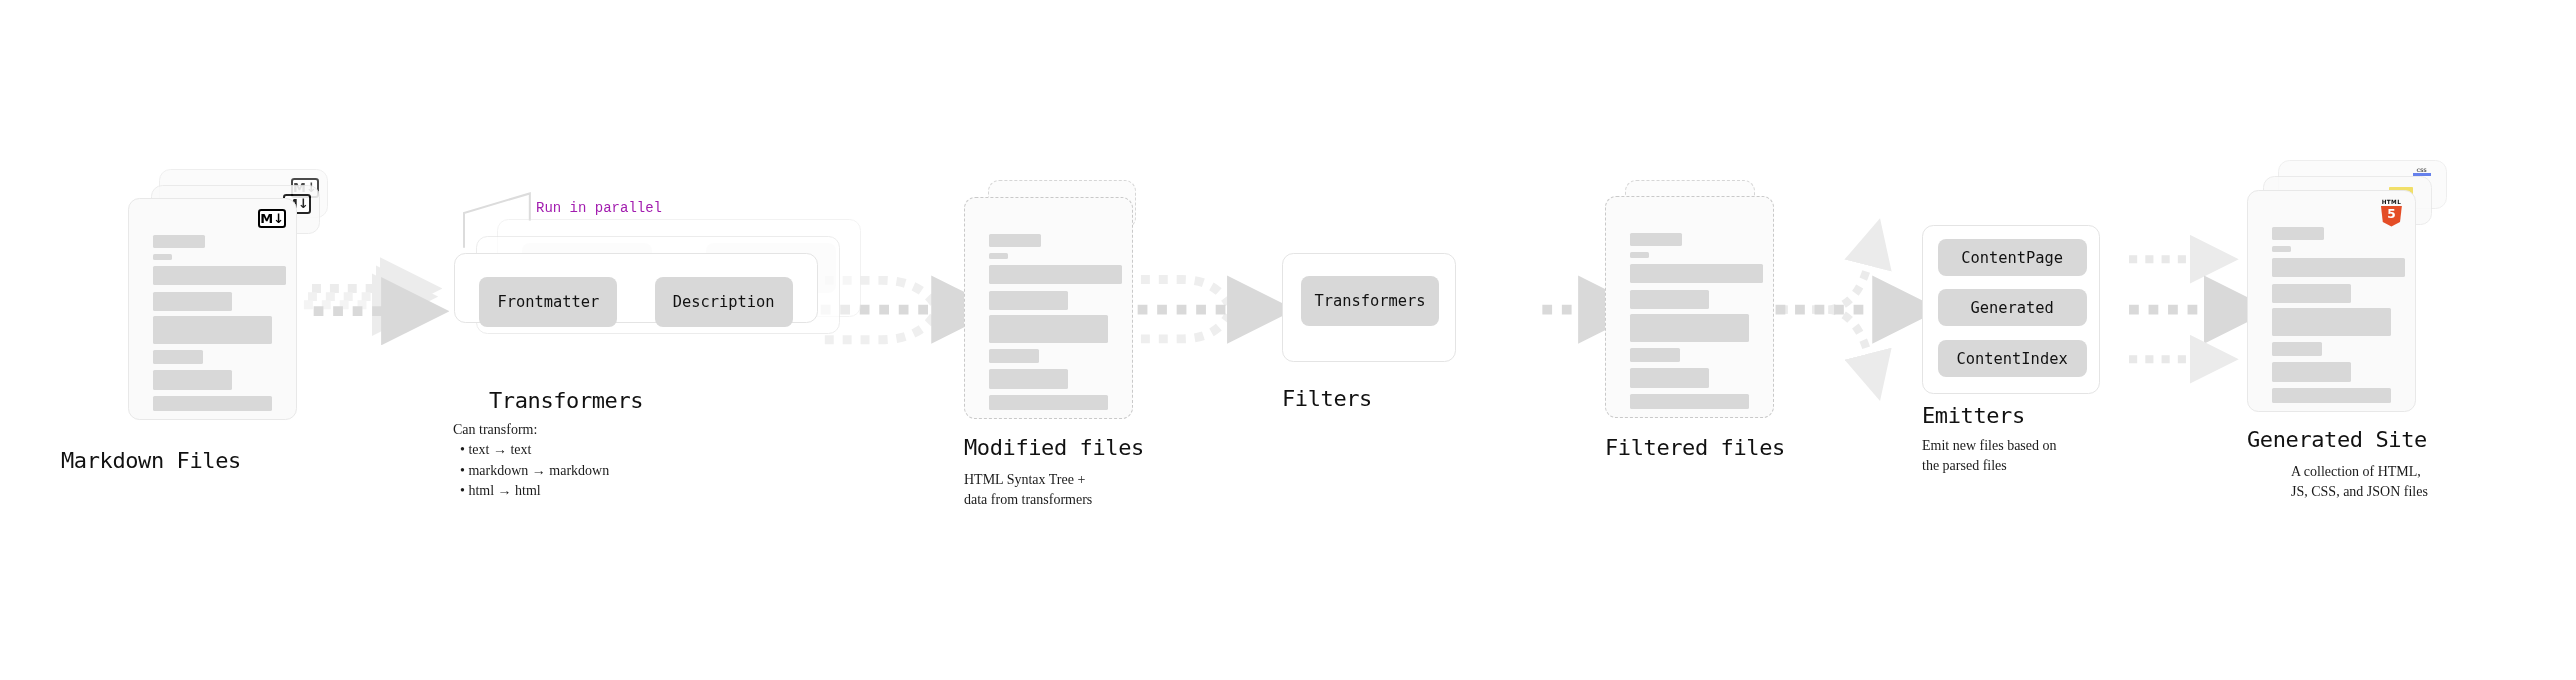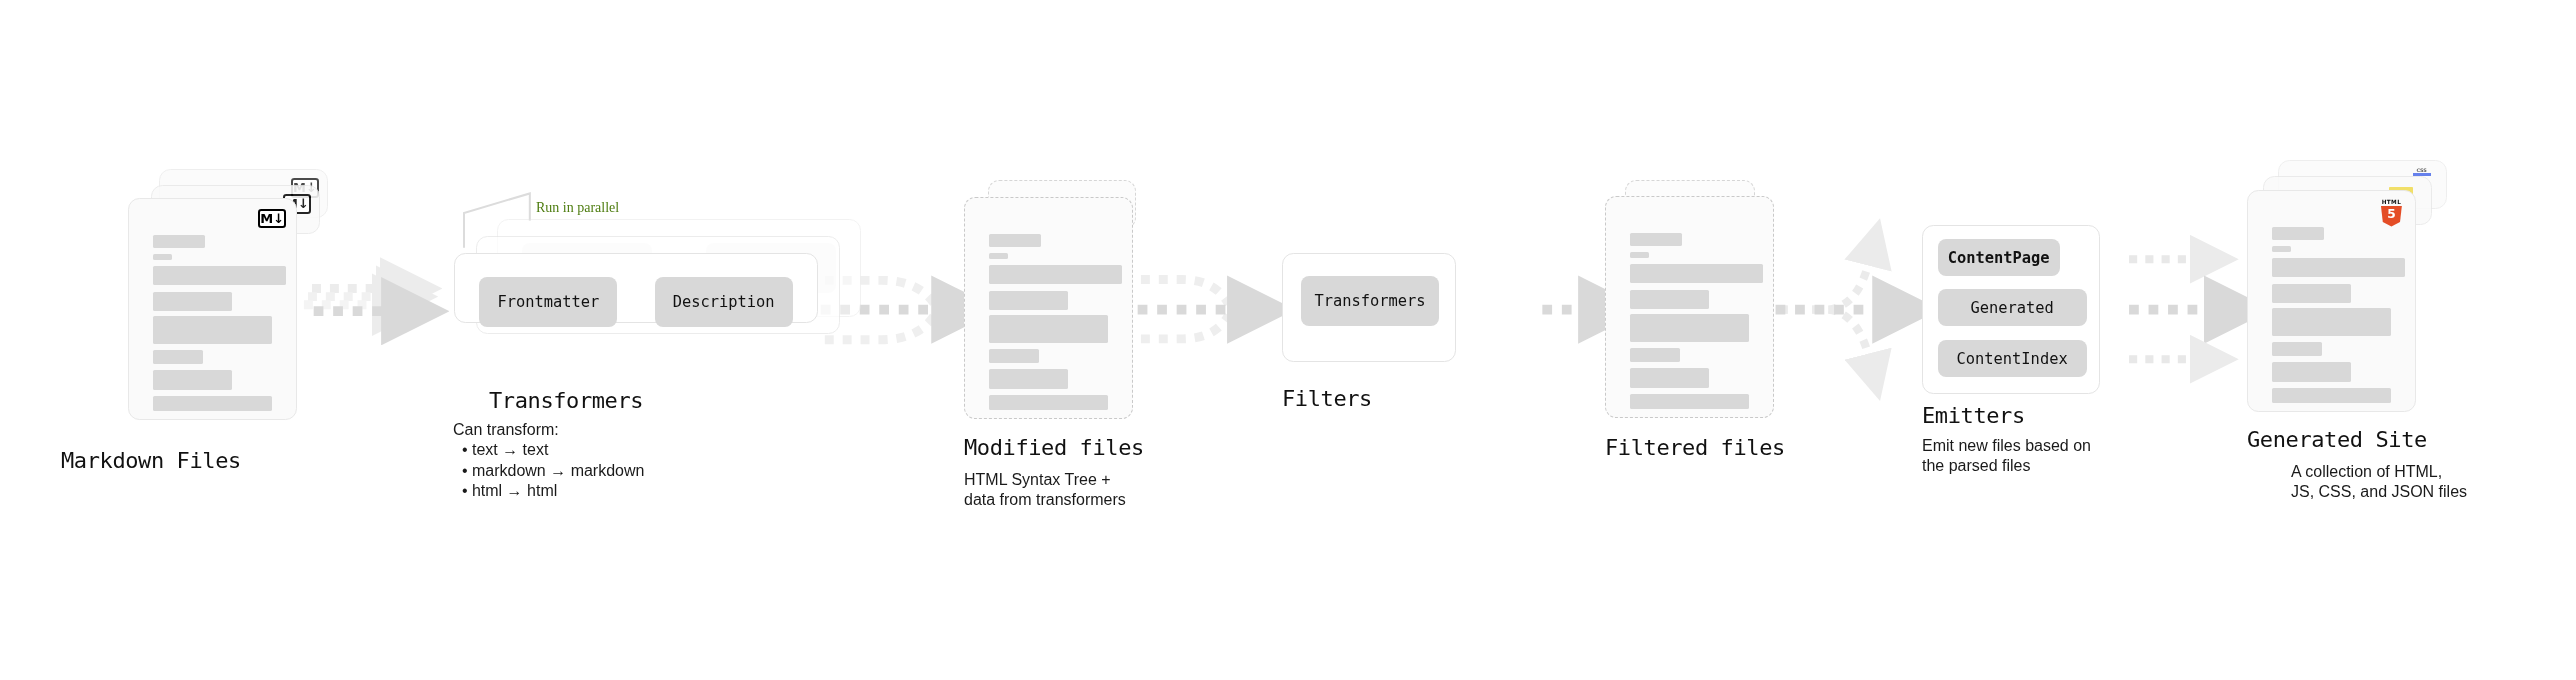--- a/index.html
+++ b/index.html
@@ -118,31 +118,31 @@
   .title {
     position: absolute;
     font-family: "DejaVu Sans Mono", "Liberation Mono", monospace;
     font-size: 22px;
     color: #111;
     white-space: nowrap;
     letter-spacing: -0.4px;
   }
   .sub {
     position: absolute;
-    font-family: Liberation Sans, sans-serif;
-    font-size: 16px;
+    font-family: Liberation Serif, serif;
+    font-size: 14px;
     line-height: 20.3px;
     color: #1a1a1a;
     white-space: pre;
   }
   .note {
     position: absolute;
-    font-family: Liberation Serif, serif;
+    font-family: Liberation Mono, monospace;
     font-size: 14px;
-    color: #4d7c0f;
+    color: #a21caf;
     white-space: nowrap;
   }
   svg.overlay {
     position: absolute;
     left: 0; top: 0;
     width: 2576px; height: 681px;
     pointer-events: none;
   }
 </style>
 </head>
@@ -292,21 +292,21 @@
       <div class="bar" style="left:23.6px; top:117px; width:119px; height:28.4px;"></div>
       <div class="bar" style="left:23.6px; top:151px; width:50px; height:14px;"></div>
       <div class="bar" style="left:23.6px; top:171px; width:79px; height:20.3px;"></div>
       <div class="bar" style="left:23.6px; top:197px; width:119px; height:14.6px;"></div>
     </div>
   </div>
   <div class="title" style="left:1605px; top:435px;">Filtered files</div>
 
   <div>
     <div class="outline-box" style="left:1922px; top:225px; width:178px; height:169px;">
-      <div class="pill" style="left:14.6px; top:13px; width:122px; height:37px;font-weight:bold;">ContentPage</div>
+      <div class="pill" style="left:14.6px; top:13px; width:149px; height:37px;">ContentPage</div>
       <div class="pill" style="left:14.6px; top:63px; width:149px; height:37px;">Generated</div>
       <div class="pill" style="left:14.6px; top:114px; width:149px; height:37px;">ContentIndex</div>
     </div>
   </div>
   <div class="title" style="left:1922px; top:403px;">Emitters</div>
   <div class="sub" style="left:1922px; top:436px;">Emit new files based on
 the parsed files</div>
 
   <div class="doc-stack">
 

